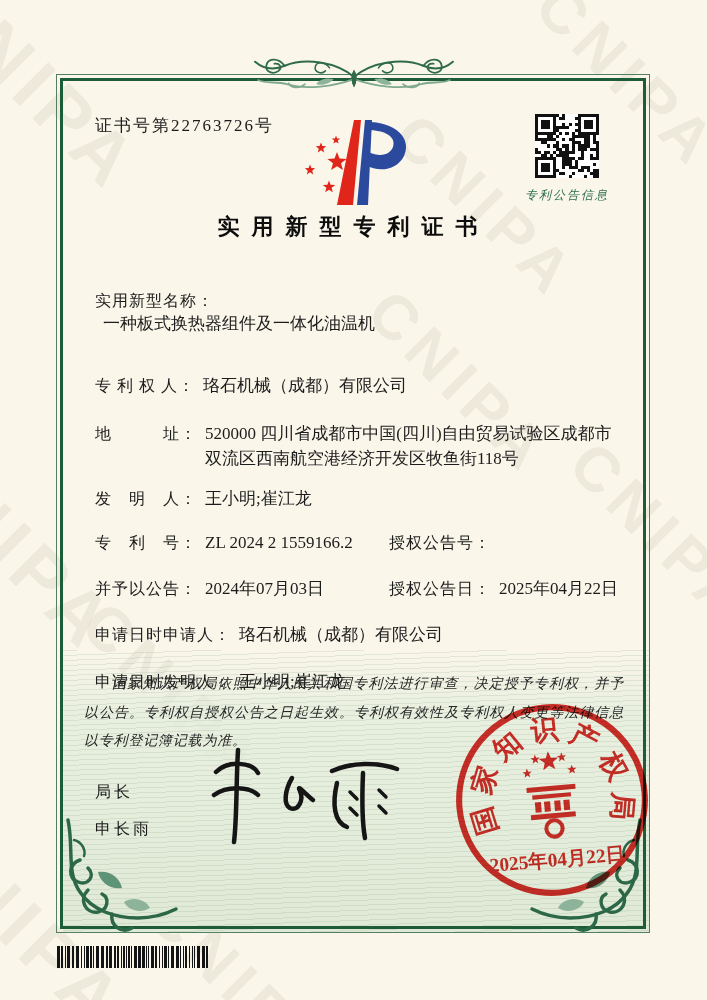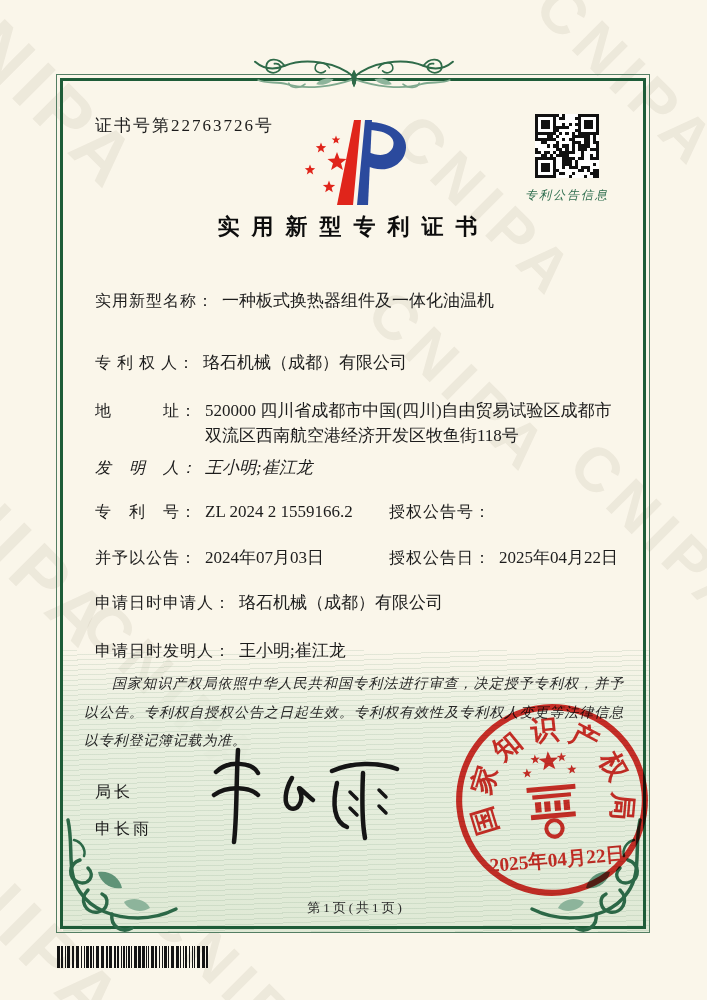--- a/index.html
+++ b/index.html
@@ -33,22 +33,22 @@
   .qr-svg{display:block; margin:0 auto; fill:#111; background:#fff;}
   .qr-caption{margin-top:9px; font-size:12px; letter-spacing:2px; color:var(--caption-green);
       font-style:italic; font-weight:normal;}
   .cert-title{position:absolute; left:0; top:212px; width:707px; text-align:center;
       font-size:22px; font-weight:bold; letter-spacing:12px; color:#0d0d0d;}
   
   .fields{position:absolute; left:95px; top:289px; width:524px; font-size:16px; line-height:1.45;}
   .frow{display:flex; margin-bottom:22px;}
   .lbl{white-space:pre; letter-spacing:1px;}
   .val{flex:1; margin-left:8px; font-size:17px;}
-  .r1{margin-bottom:37px;} .r2{margin-bottom:24px;} .r3{margin-bottom:7px;}
-  .r4{margin-bottom:20px;font-style:italic;} .r56{margin-bottom:21px;} .r7{margin-bottom:23px;}
+  .r1{margin-bottom:37px;flex-direction:column;} .r2{margin-bottom:24px;} .r3{margin-bottom:15px;}
+  .r4{margin-bottom:20px;} .r56{margin-bottom:21px;} .r7{margin-bottom:23px;}
   .cols .cell{display:flex;} .cols .cell.left{width:294px;} .cols .cell.right{flex:1;}
   
   .legal{position:absolute; left:84px; top:670px; width:540px; font-size:14px; line-height:2.05;
       font-style:italic; letter-spacing:0.8px; text-indent:2em; text-align:justify; color:#262626;}
   
   .director{position:absolute; left:95px; top:782px; font-family:"Liberation Sans","DejaVu Sans",sans-serif;
       font-size:16px; letter-spacing:3px; color:#1a1a1a;}
   .director .name{margin-top:16px;}
   .signature{position:absolute; left:200px; top:742px; width:210px; height:105px;}
   
@@ -453,21 +453,20 @@
       <rect x="81" y="99" width="6" height="10"></rect>
       <rect x="90" y="99" width="6" height="10"></rect>
       <rect x="100" y="99" width="6" height="10"></rect>
       <rect x="109" y="99" width="6" height="10"></rect>
       <rect x="76" y="111" width="44" height="5"></rect>
       <circle cx="98" cy="126" r="8" fill="none" stroke="var(--seal-red)" stroke-width="4"></circle>
     </g>
     <text x="98" y="163" text-anchor="middle" font-size="19" font-weight="bold">2025年04月22日</text>
   </svg>
 
-  <div class="page-footer">第1页(共1页)</div>
   <div class="barcode" id="barcode">
       <div style="position: absolute; top: 0px; height: 100%; background: rgb(20, 20, 20); left: 0px; width: 3px;"></div>
       <div style="position: absolute; top: 0px; height: 100%; background: rgb(20, 20, 20); left: 4px; width: 2px;"></div>
       <div style="position: absolute; top: 0px; height: 100%; background: rgb(20, 20, 20); left: 8px; width: 1px;"></div>
       <div style="position: absolute; top: 0px; height: 100%; background: rgb(20, 20, 20); left: 10px; width: 3px;"></div>
       <div style="position: absolute; top: 0px; height: 100%; background: rgb(20, 20, 20); left: 15px; width: 2px;"></div>
       <div style="position: absolute; top: 0px; height: 100%; background: rgb(20, 20, 20); left: 19px; width: 3px;"></div>
       <div style="position: absolute; top: 0px; height: 100%; background: rgb(20, 20, 20); left: 24px; width: 1px;"></div>
       <div style="position: absolute; top: 0px; height: 100%; background: rgb(20, 20, 20); left: 27px; width: 1px;"></div>
       <div style="position: absolute; top: 0px; height: 100%; background: rgb(20, 20, 20); left: 29px; width: 3px;"></div>

